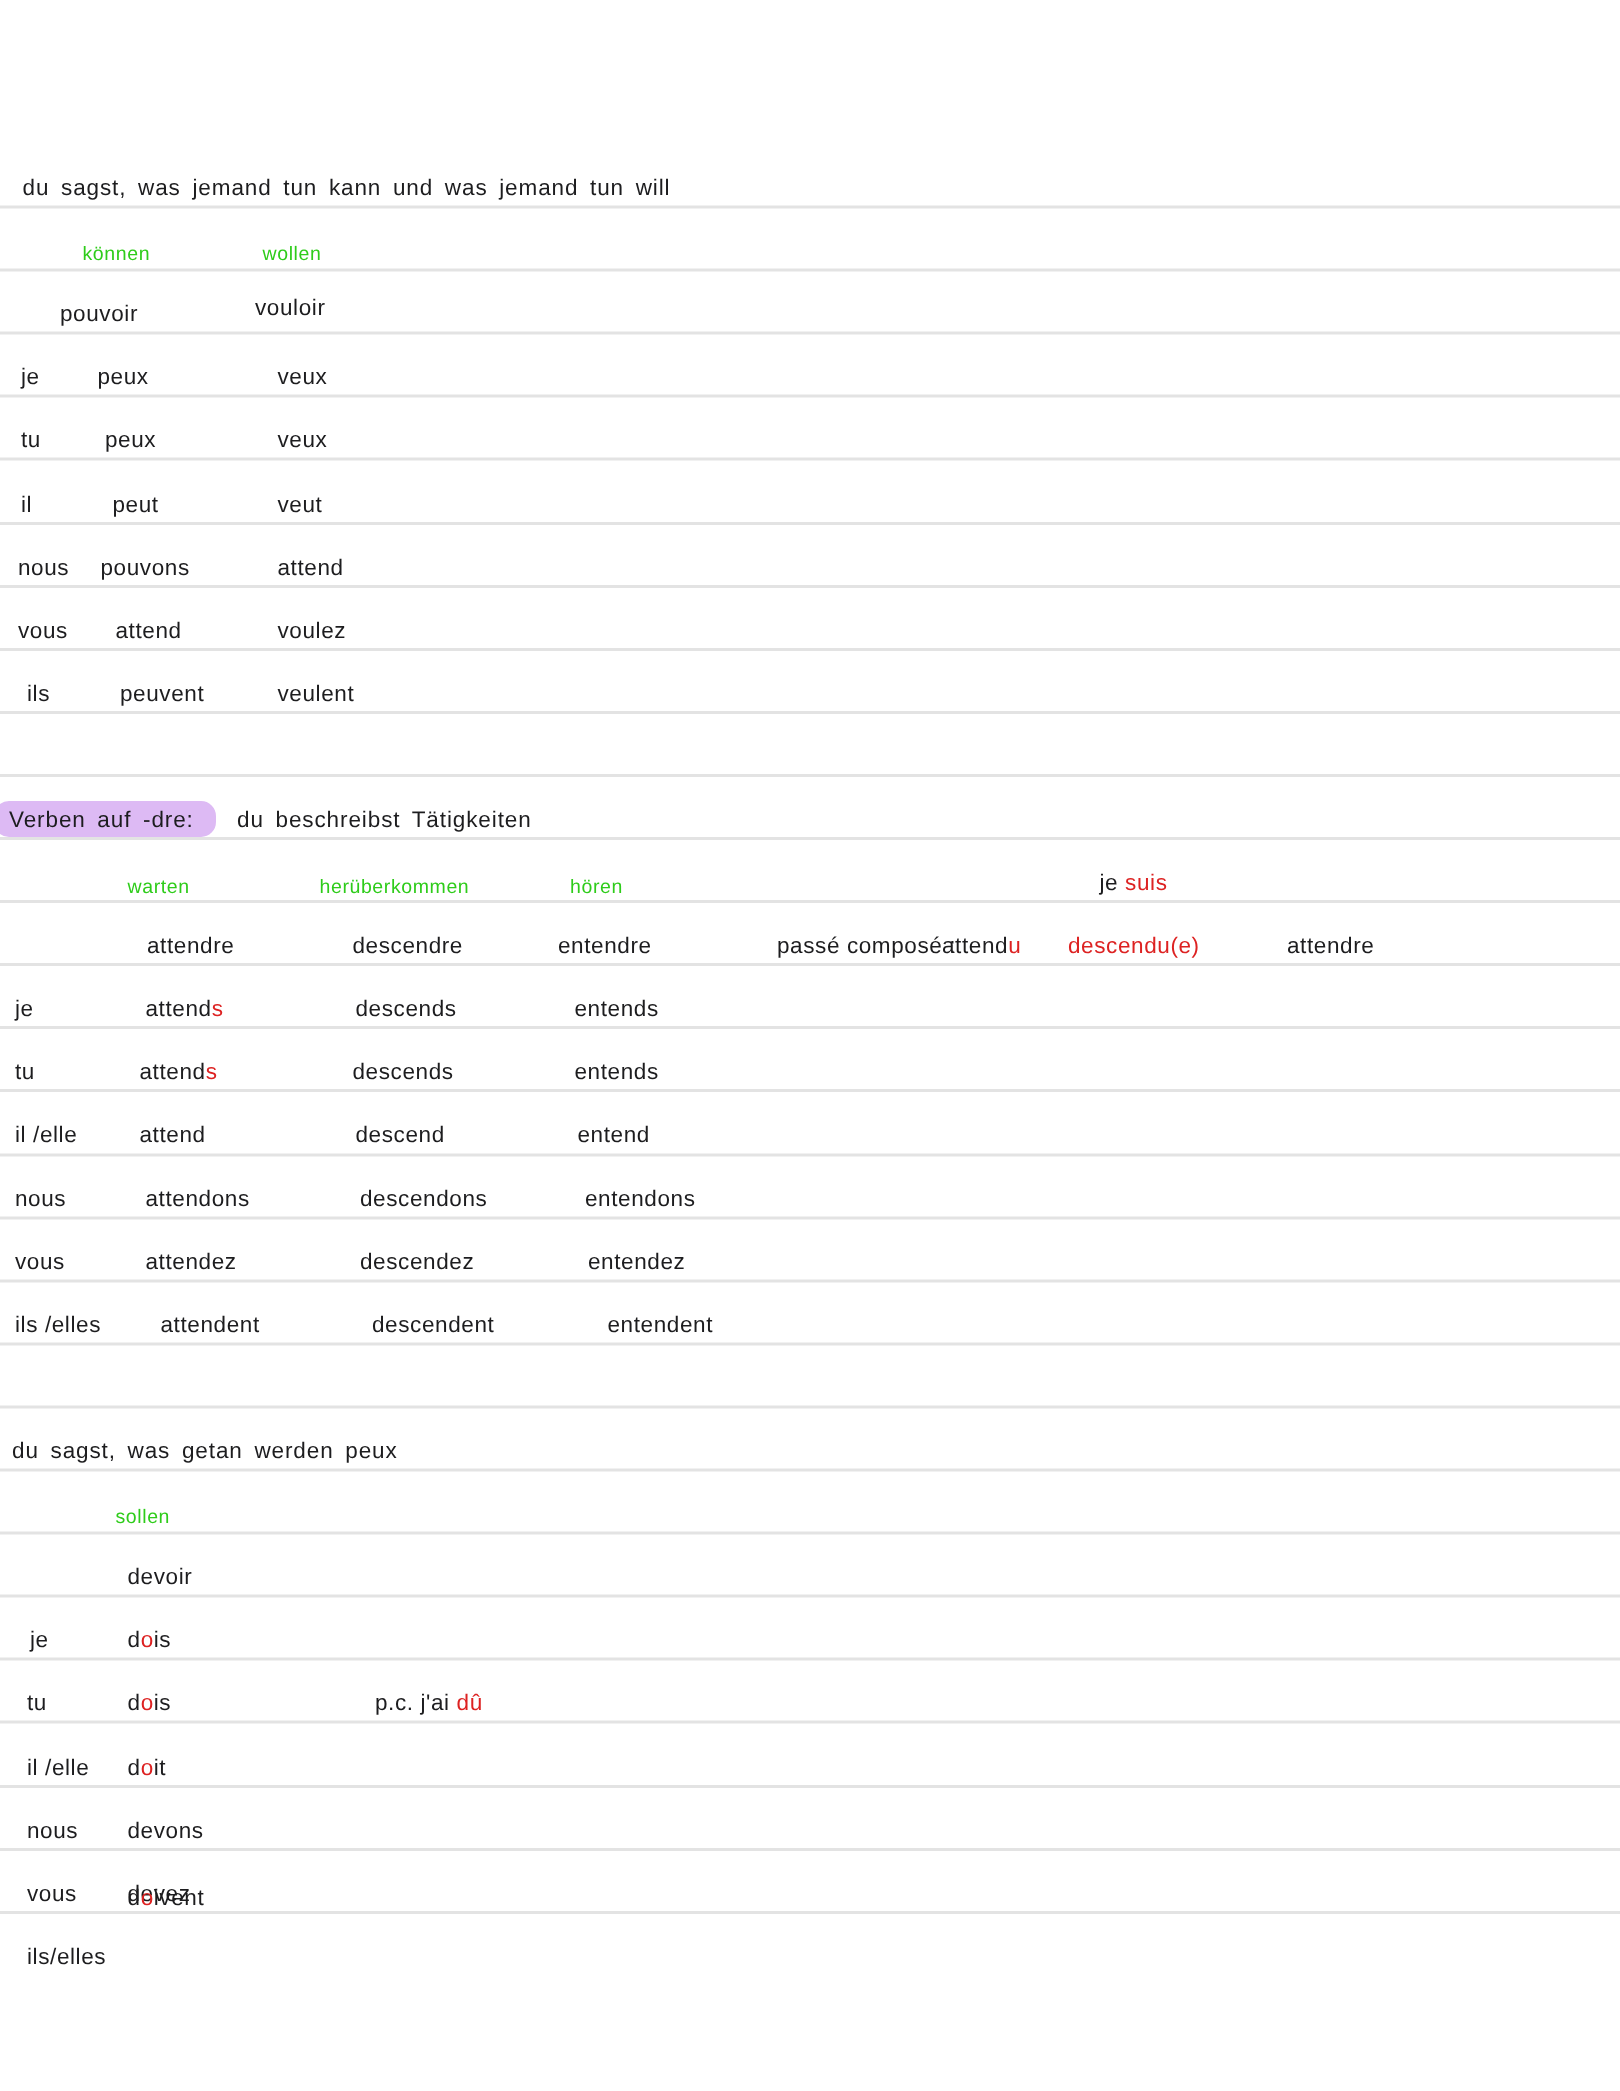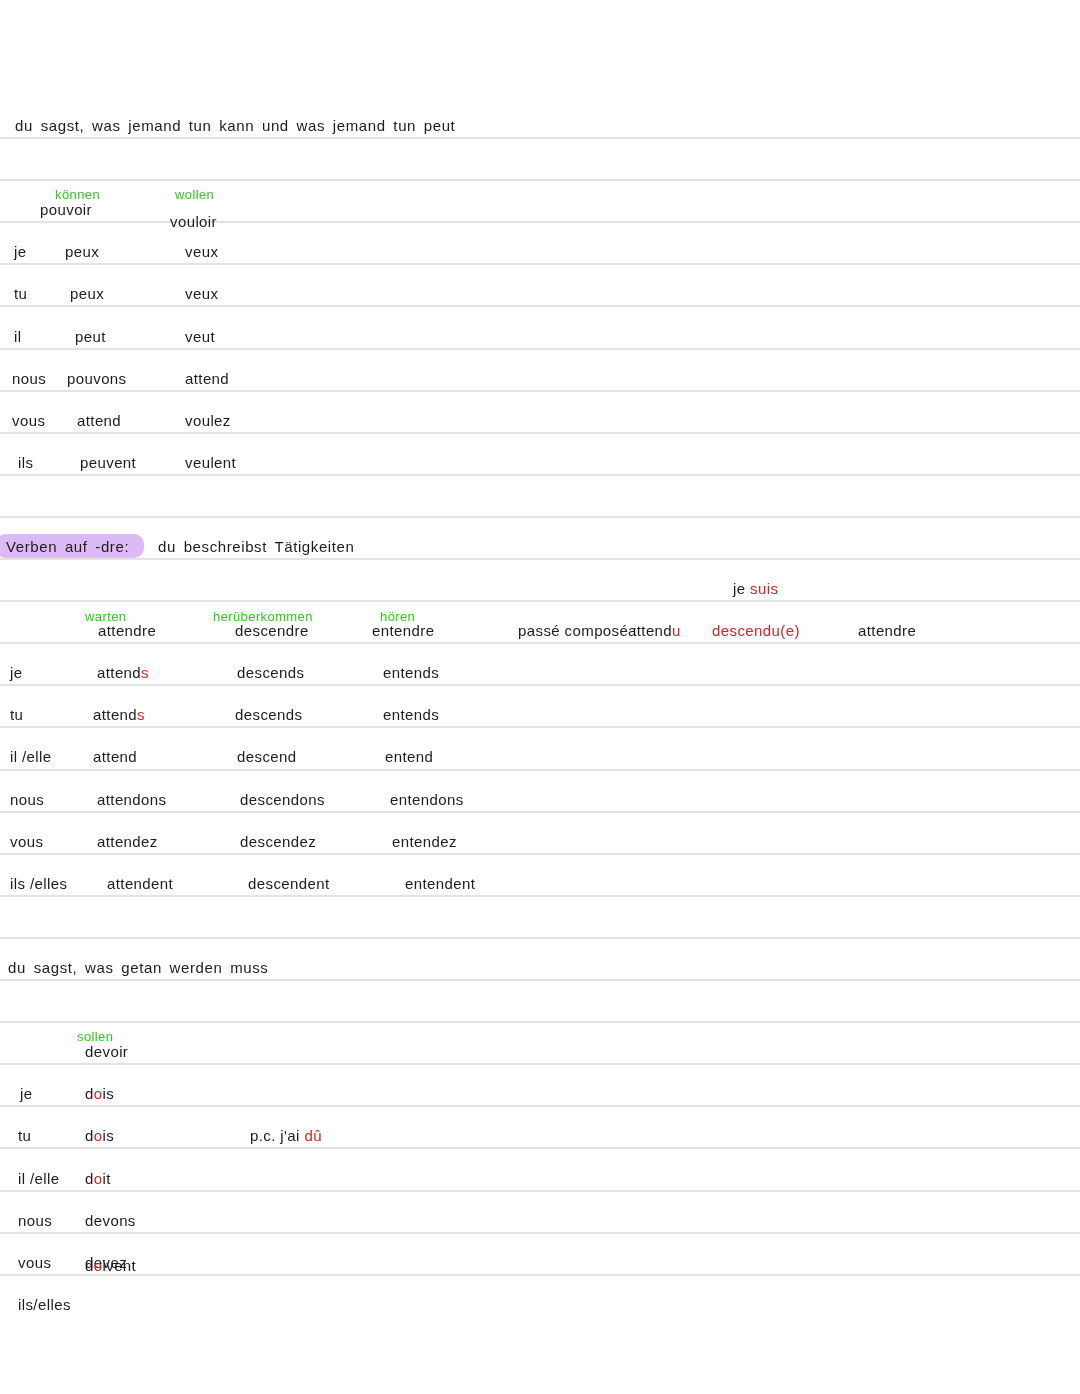--- a/index.html
+++ b/index.html
@@ -6,21 +6,21 @@
     --ink:#1d1d1f; --green:#2ecc1a; --red:#dd2222; --hl:#ddbaf4; --line:#e3e3e3; --paper:#ffffff;
   }
   html,body{margin:0;padding:0;}
   body{width:1080px;height:1394px;background:var(--paper);position:relative;overflow:hidden;
        font-family:"Liberation Sans", sans-serif;}
   .page{position:absolute;inset:0;}
   .line{position:absolute;left:0;width:100%;height:2px;background:var(--line);}
   .t{position:absolute;font:15px/20px "Liberation Sans", sans-serif;color:var(--ink);
      letter-spacing:.4px;white-space:nowrap;}
   .heading{letter-spacing:.6px;word-spacing:3px;}
-  .green{color:var(--green);margin-top:26px;}
+  .green{color:var(--green);}
   .red{color:var(--red);}
   .small{font-size:13px;line-height:18px;}
   .hl{position:absolute;background:var(--hl);border-radius:10px;}
 </style>
 </head>
 <body>
 
 <div class="page">
 
   <div id="ruled">
@@ -47,27 +47,27 @@
       <div class="line" style="top: 979px;"></div>
       <div class="line" style="top: 1021.1px;"></div>
       <div class="line" style="top: 1063.2px;"></div>
       <div class="line" style="top: 1105.3px;"></div>
       <div class="line" style="top: 1147.4px;"></div>
       <div class="line" style="top: 1189.5px;"></div>
       <div class="line" style="top: 1231.6px;"></div>
       <div class="line" style="top: 1273.7px;"></div>
     </div>
 
-  <span class="t heading" style="top:116px;left:15px">du sagst, was jemand tun kann und was jemand tun peut</span>
+  <span class="t heading" style="top:116px;left:15px">du sagst, was jemand tun kann und was jemand tun will</span>
 
   <span class="t green small" style="top:160px;left:55px">können</span>
   <span class="t green small" style="top:160px;left:175px">wollen</span>
 
   <span class="t" style="top:200px;left:40px">pouvoir</span>
-  <span class="t" style="top:212px;left:170px">vouloir</span>
+  <span class="t" style="top:196px;left:170px">vouloir</span>
 
   <span class="t" style="top:242px;left:14px">je</span>
   <span class="t" style="top:242px;left:65px">peux</span>
   <span class="t" style="top:242px;left:185px">veux</span>
 
   <span class="t" style="top:284px;left:14px">tu</span>
   <span class="t" style="top:284px;left:70px">peux</span>
   <span class="t" style="top:284px;left:185px">veux</span>
 
   <span class="t" style="top:327px;left:14px">il</span>
@@ -126,21 +126,21 @@
   <span class="t" style="top:832px;left:10px">vous</span>
   <span class="t" style="top:832px;left:97px"><span>attendez</span><span class="red"></span></span>
   <span class="t" style="top:832px;left:240px">descendez</span>
   <span class="t" style="top:832px;left:392px">entendez</span>
 
   <span class="t" style="top:874px;left:10px">ils /elles</span>
   <span class="t" style="top:874px;left:107px"><span>attendent</span><span class="red"></span></span>
   <span class="t" style="top:874px;left:248px">descendent</span>
   <span class="t" style="top:874px;left:405px">entendent</span>
 
-  <span class="t heading" style="top:958px;left:8px">du sagst, was getan werden muss</span>
+  <span class="t heading" style="top:958px;left:8px">du sagst, was getan werden peux</span>
   <span class="t green small" style="top:1002px;left:77px">sollen</span>
   <span class="t" style="top:1042px;left:85px">devoir</span>
 
   <span class="t" style="top:1084px;left:20px">je</span>
   <span class="t" style="top:1084px;left:85px"><span>d</span><span class="red">o</span><span>is</span></span>
 
   <span class="t" style="top:1126px;left:18px">tu</span>
   <span class="t" style="top:1126px;left:85px"><span>d</span><span class="red">o</span><span>is</span></span>
   <span class="t" style="top:1126px;left:250px"><span>p.c. j'ai</span>&nbsp;<span class="red">dû</span></span>
 

